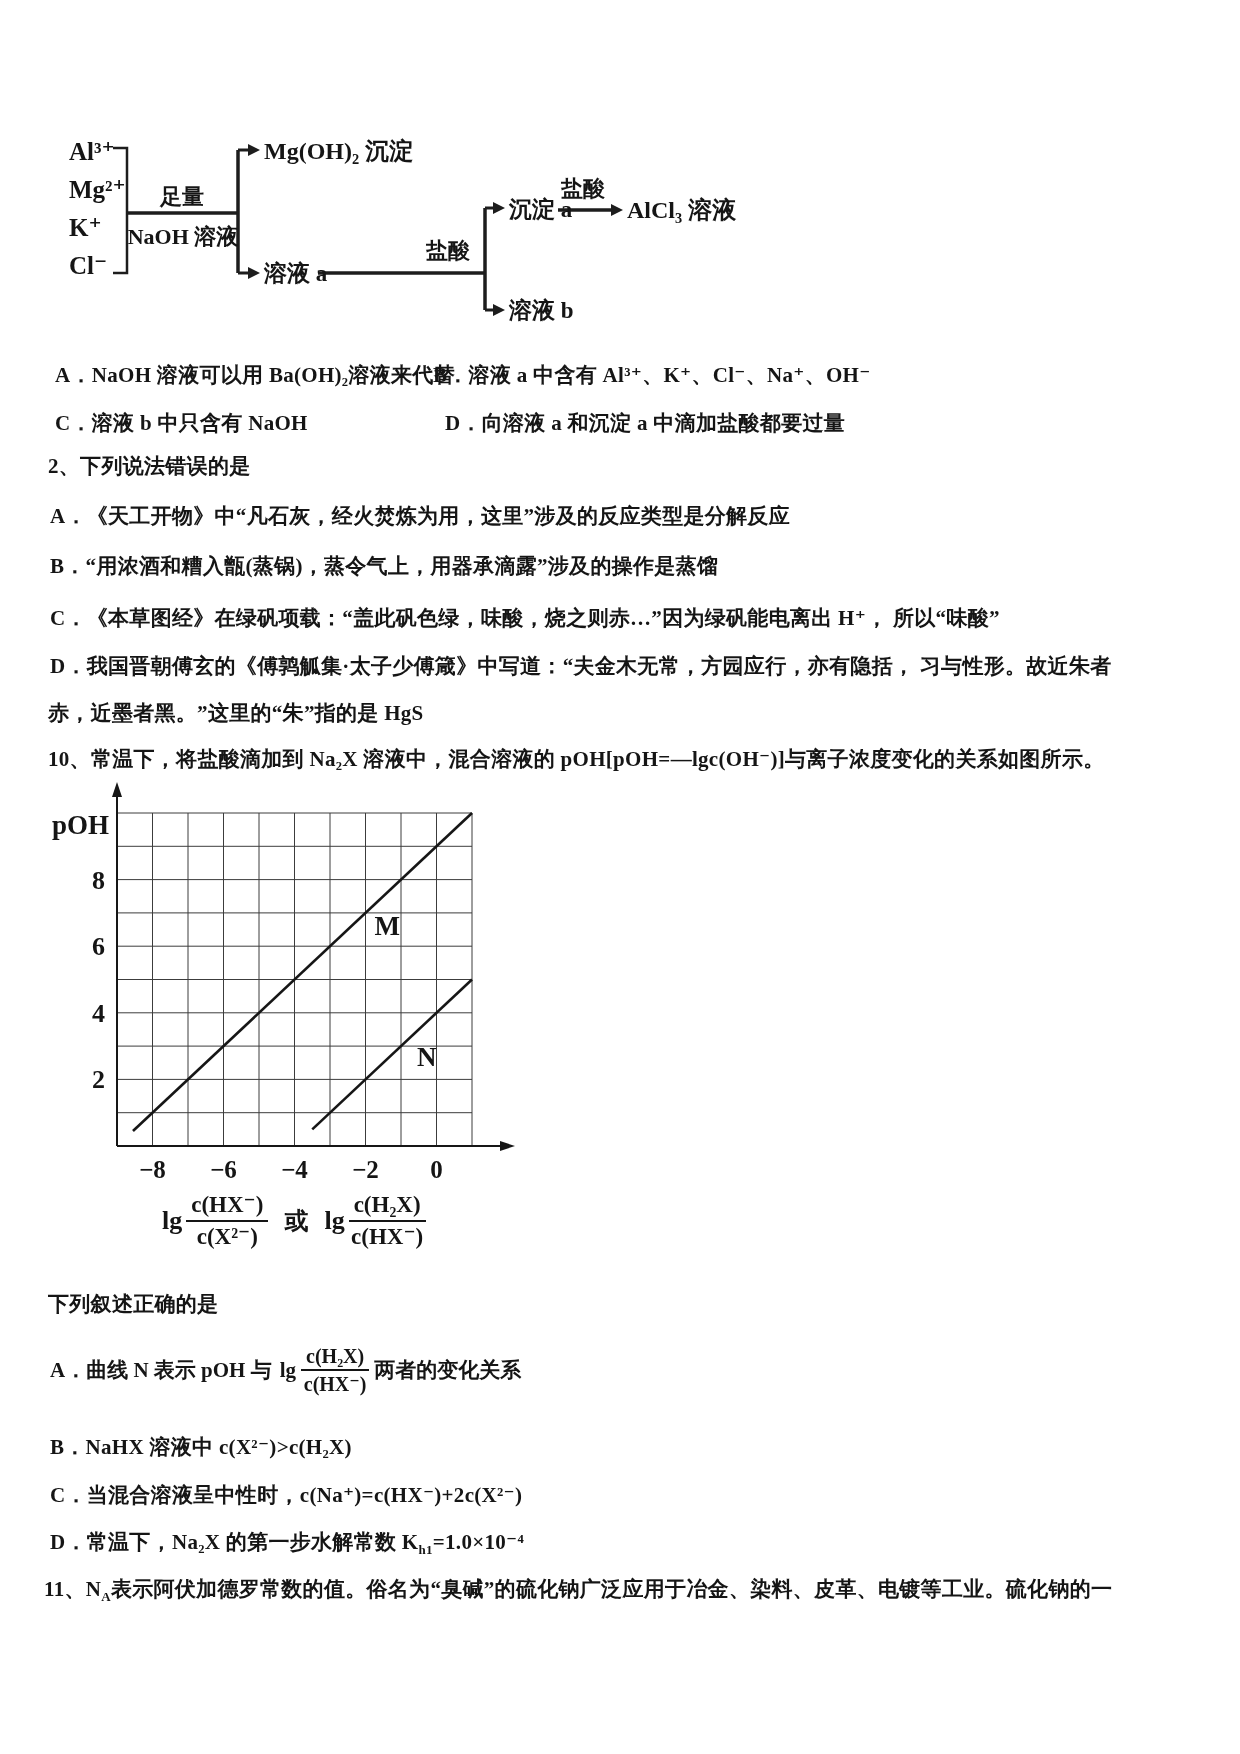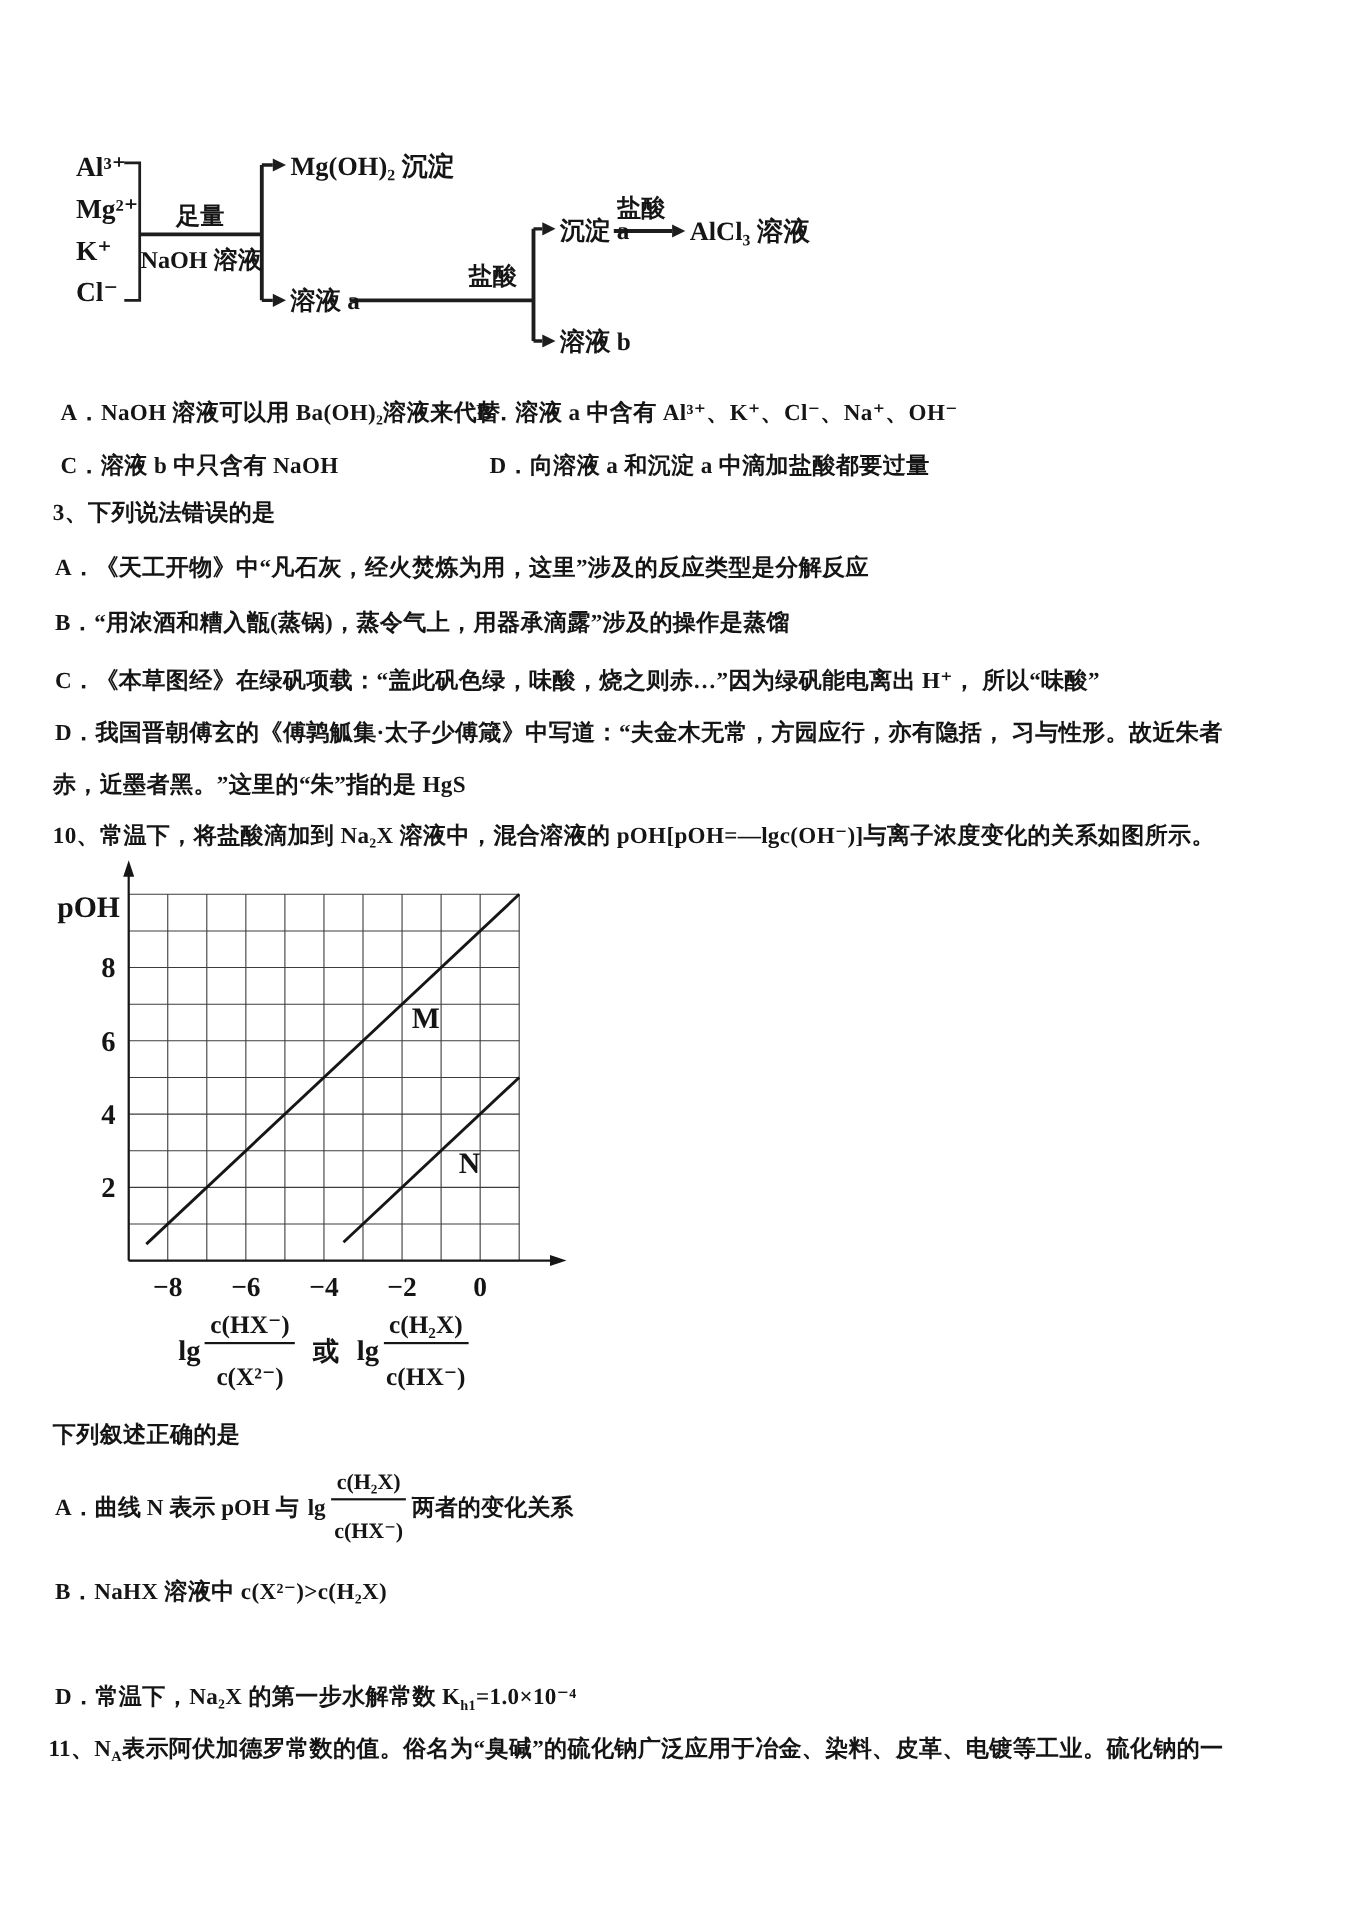--- a/index.html
+++ b/index.html
@@ -2,21 +2,21 @@
 <html><head>
 <meta charset="utf-8">
 <style>
   html,body{margin:0;padding:0;background:#ffffff;}
   .page{position:relative;width:1240px;height:1754px;background:#ffffff;overflow:hidden;
         font-family:"Liberation Serif","DejaVu Serif","DejaVu Sans",serif;color:#151515;}
   .line{position:absolute;font-size:21px;font-weight:600;white-space:nowrap;letter-spacing:0.3px;line-height:1.25;}
   .sub{font-size:0.62em;vertical-align:sub;}
   .frac{display:inline-flex;flex-direction:column;align-items:center;line-height:1.12;}
   .frac .num{border-bottom:2px solid #151515;padding:0 5px 2px;}
-  .frac .den{padding-top:17px;}
+  .frac .den{padding-top:2px;}
   .fracrow{position:absolute;display:flex;align-items:center;white-space:nowrap;font-weight:600;}
   #flow-svg text,#chart-svg text{fill:#151515;font-weight:600;font-family:"Liberation Serif","DejaVu Serif","DejaVu Sans",serif;}
 </style>
 </head>
 <body>
 
 <div class="page">
 
   <svg id="flow-svg" style="position:absolute;left:55px;top:118px" width="720" height="215" viewBox="0 0 720 215">
     <g stroke="#1d1d1d" fill="none">
@@ -51,21 +51,21 @@
     <text x="454" y="200" font-size="23">溶液 b</text>
     <text x="528" y="78" font-size="22" text-anchor="middle">盐酸</text>
     <text x="572" y="100" font-size="24">AlCl₃ 溶液</text>
   </svg>
 
   <div class="line" style="left:55px;top:362px">A．NaOH 溶液可以用 Ba(OH)₂溶液来代替</div>
   <div class="line" style="left:433px;top:362px">B．溶液 a 中含有 Al³⁺、K⁺、Cl⁻、Na⁺、OH⁻</div>
   <div class="line" style="left:55px;top:410px">C．溶液 b 中只含有 NaOH</div>
   <div class="line" style="left:445px;top:410px">D．向溶液 a 和沉淀 a 中滴加盐酸都要过量</div>
 
-  <div class="line" style="left:48px;top:453px">3、下列说法错误的是</div>
+  <div class="line" style="left:48px;top:453px">2、下列说法错误的是</div>
   <div class="line" style="left:50px;top:503px">A．《天工开物》中“凡石灰，经火焚炼为用，这里”涉及的反应类型是分解反应</div>
   <div class="line" style="left:50px;top:553px">B．“用浓酒和糟入甑(蒸锅)，蒸令气上，用器承滴露”涉及的操作是蒸馏</div>
   <div class="line" style="left:50px;top:605px">C．《本草图经》在绿矾项载：“盖此矾色绿，味酸，烧之则赤…”因为绿矾能电离出 H⁺， 所以“味酸”</div>
   <div class="line" style="left:50px;top:653px">D．我国晋朝傅玄的《傅鹑觚集·太子少傅箴》中写道：“夫金木无常，方园应行，亦有隐括， 习与性形。故近朱者</div>
   <div class="line" style="left:48px;top:700px">赤，近墨者黑。”这里的“朱”指的是 HgS</div>
 
   <div class="line" style="left:48px;top:746px">10、常温下，将盐酸滴加到 Na₂X 溶液中，混合溶液的 pOH[pOH=—lgc(OH⁻)]与离子浓度变化的关系如图所示。</div>
 
   <svg id="chart-svg" style="position:absolute;left:40px;top:772px" width="520" height="435" viewBox="0 0 520 435">
       <g stroke="#3c3c3c" stroke-width="1">
@@ -134,20 +134,21 @@
     <span>A．曲线 N 表示 pOH 与</span>
     <span style="margin:0 5px 0 8px">lg</span>
     <span class="frac" style="font-size:20px">
       <span class="num">c(H₂X)</span>
       <span class="den">c(HX⁻)</span>
     </span>
     <span style="margin-left:5px">两者的变化关系</span>
   </div>
 
   <div class="line" style="left:50px;top:1434px">B．NaHX 溶液中 c(X²⁻)&gt;c(H₂X)</div>
+  <div class="line" style="left:50px;top:1482px">C．当混合溶液呈中性时，c(Na⁺)=c(HX⁻)+2c(X²⁻)</div>
   <div class="line" style="left:50px;top:1529px">
     <span>D．常温下，Na₂X 的第一步水解常数 K</span><span class="sub">h1</span><span>=1.0×10⁻⁴</span>
   </div>
 
   <div class="line" style="left:44px;top:1576px">
     <span>11、N</span><span class="sub">A</span><span>表示阿伏加德罗常数的值。俗名为“臭碱”的硫化钠广泛应用于冶金、染料、皮革、电镀等工业。硫化钠的一</span>
   </div>
 
 </div>
 

